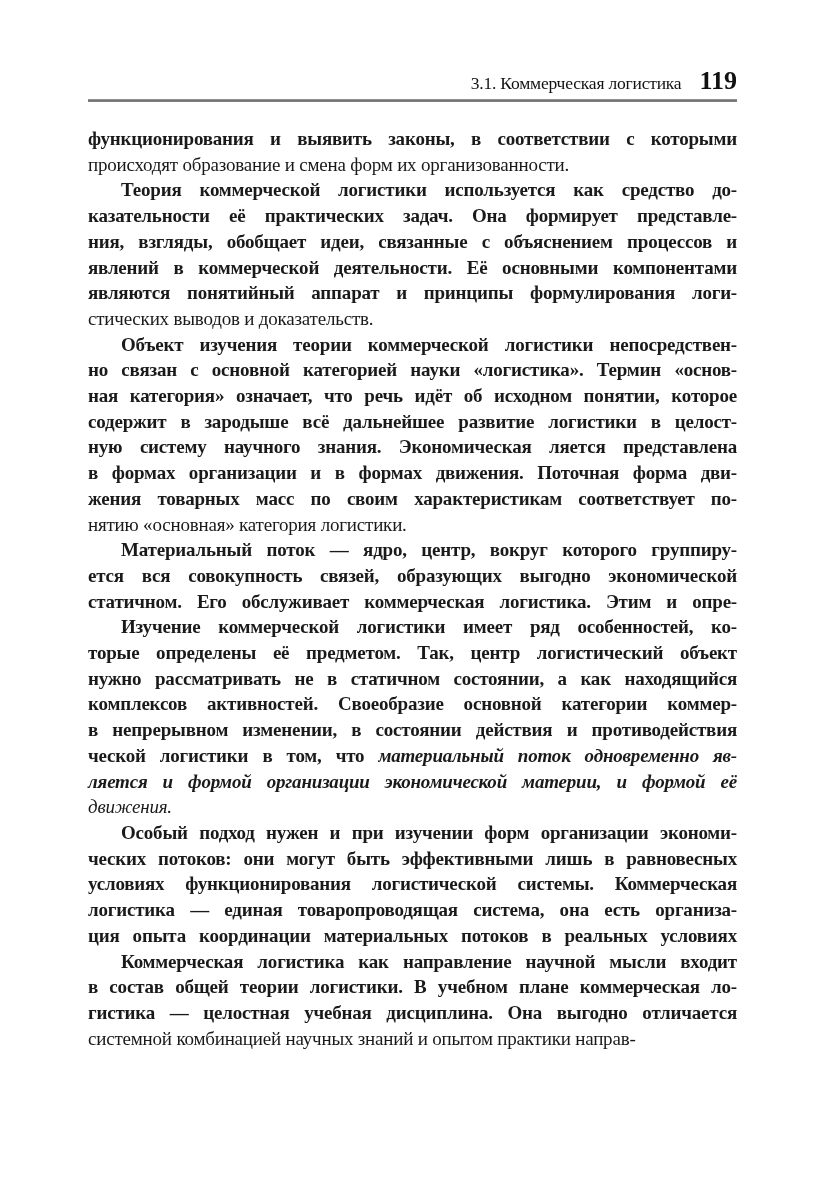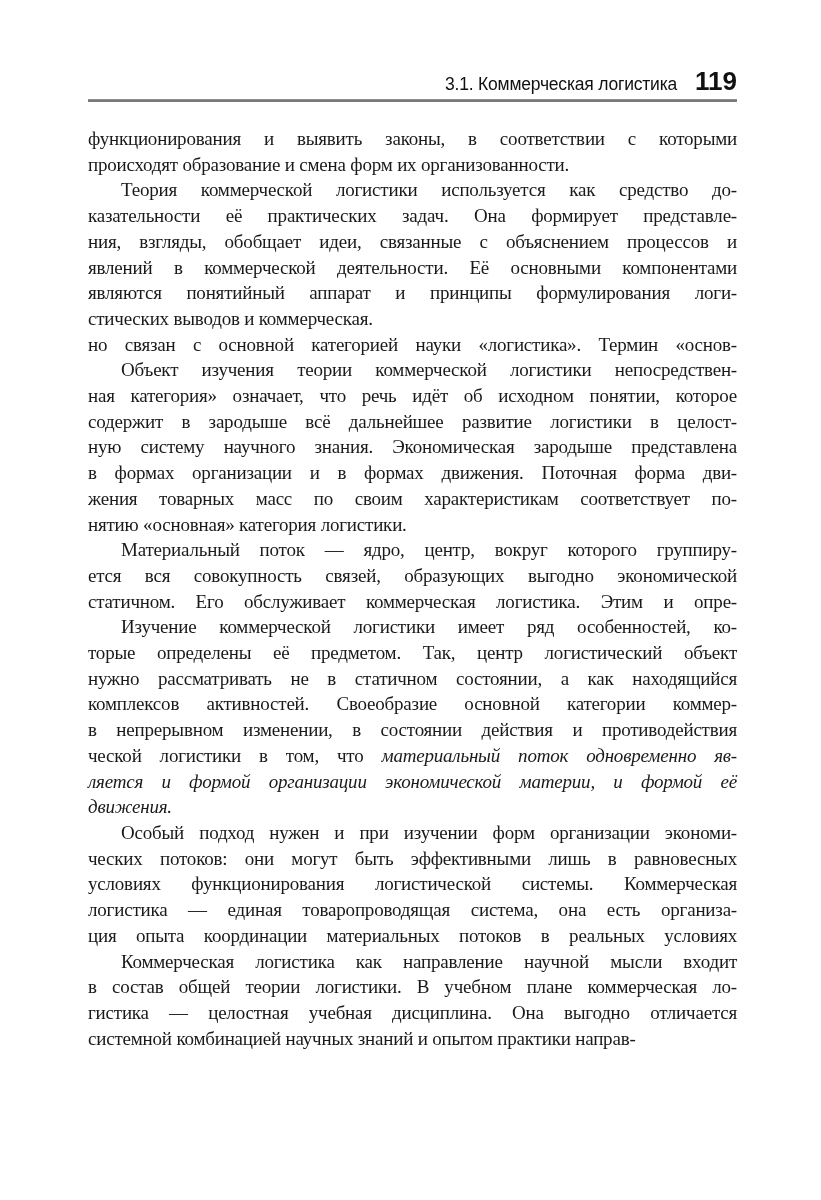--- a/index.html
+++ b/index.html
@@ -15,21 +15,21 @@
   }
 
   .header {
     position: absolute;
     left: 88px;
     top: 66px;
     width: 649px;
     display: flex;
     justify-content: flex-end;
     align-items: baseline;
-    font-family: Liberation Sans, sans-serif;
+    font-family: Liberation Serif, serif;
     color: #111111;
   }
   .header-title {
     font-size: 17.5px;
     letter-spacing: -0.2px;
   }
   .page-num {
     font-size: 26px;
     font-weight: 700;
     margin-left: 18px;
@@ -54,20 +54,21 @@
     line-height: 25.7px;
     letter-spacing: -0.2px;
   }
 
   .para { margin: 0; }
 
   .ln { display: block; }
   .ln.just {
     text-align: justify;
     text-align-last: justify;
+    font-weight: bold;
   }
   .ln.first { text-indent: 33px; }
 
   .ln i { font-style: italic; }
 </style>
 </head>
 <body>
 
 <div class="page">
   <div class="header">
@@ -79,28 +80,28 @@
       <div class="para">
         <div class="ln just"><span>функционирования и выявить законы, в соответствии с которыми</span></div>
         <div class="ln"><span>происходят образование и смена форм их организованности.</span></div>
       </div>
       <div class="para">
         <div class="ln just first"><span>Теория коммерческой логистики используется как средство до-</span></div>
         <div class="ln just"><span>казательности её практических задач. Она формирует представле-</span></div>
         <div class="ln just"><span>ния, взгляды, обобщает идеи, связанные с объяснением процессов и</span></div>
         <div class="ln just"><span>явлений в коммерческой деятельности. Её основными компонентами</span></div>
         <div class="ln just"><span>являются понятийный аппарат и принципы формулирования логи-</span></div>
-        <div class="ln"><span>стических выводов и коммерческая.</span></div>
+        <div class="ln"><span>стических выводов и доказательств.</span></div>
       </div>
       <div class="para">
+        <div class="ln just first"><span>Объект изучения теории коммерческой логистики непосредствен-</span></div>
         <div class="ln just"><span>но связан с основной категорией науки «логистика». Термин «основ-</span></div>
-        <div class="ln just first"><span>Объект изучения теории коммерческой логистики непосредствен-</span></div>
         <div class="ln just"><span>ная категория» означает, что речь идёт об исходном понятии, которое</span></div>
         <div class="ln just"><span>содержит в зародыше всё дальнейшее развитие логистики в целост-</span></div>
-        <div class="ln just"><span>ную систему научного знания. Экономическая зародыше представлена</span></div>
+        <div class="ln just"><span>ную систему научного знания. Экономическая ляется представлена</span></div>
         <div class="ln just"><span>в формах организации и в формах движения. Поточная форма дви-</span></div>
         <div class="ln just"><span>жения товарных масс по своим характеристикам соответствует по-</span></div>
         <div class="ln"><span>нятию «основная» категория логистики.</span></div>
       </div>
       <div class="para">
         <div class="ln just first"><span>Материальный поток — ядро, центр, вокруг которого группиру-</span></div>
         <div class="ln just"><span>ется вся совокупность связей, образующих выгодно экономической</span></div>
         <div class="ln just"><span>статичном. Его обслуживает коммерческая логистика. Этим и опре-</span></div>
       </div>
       <div class="para">

